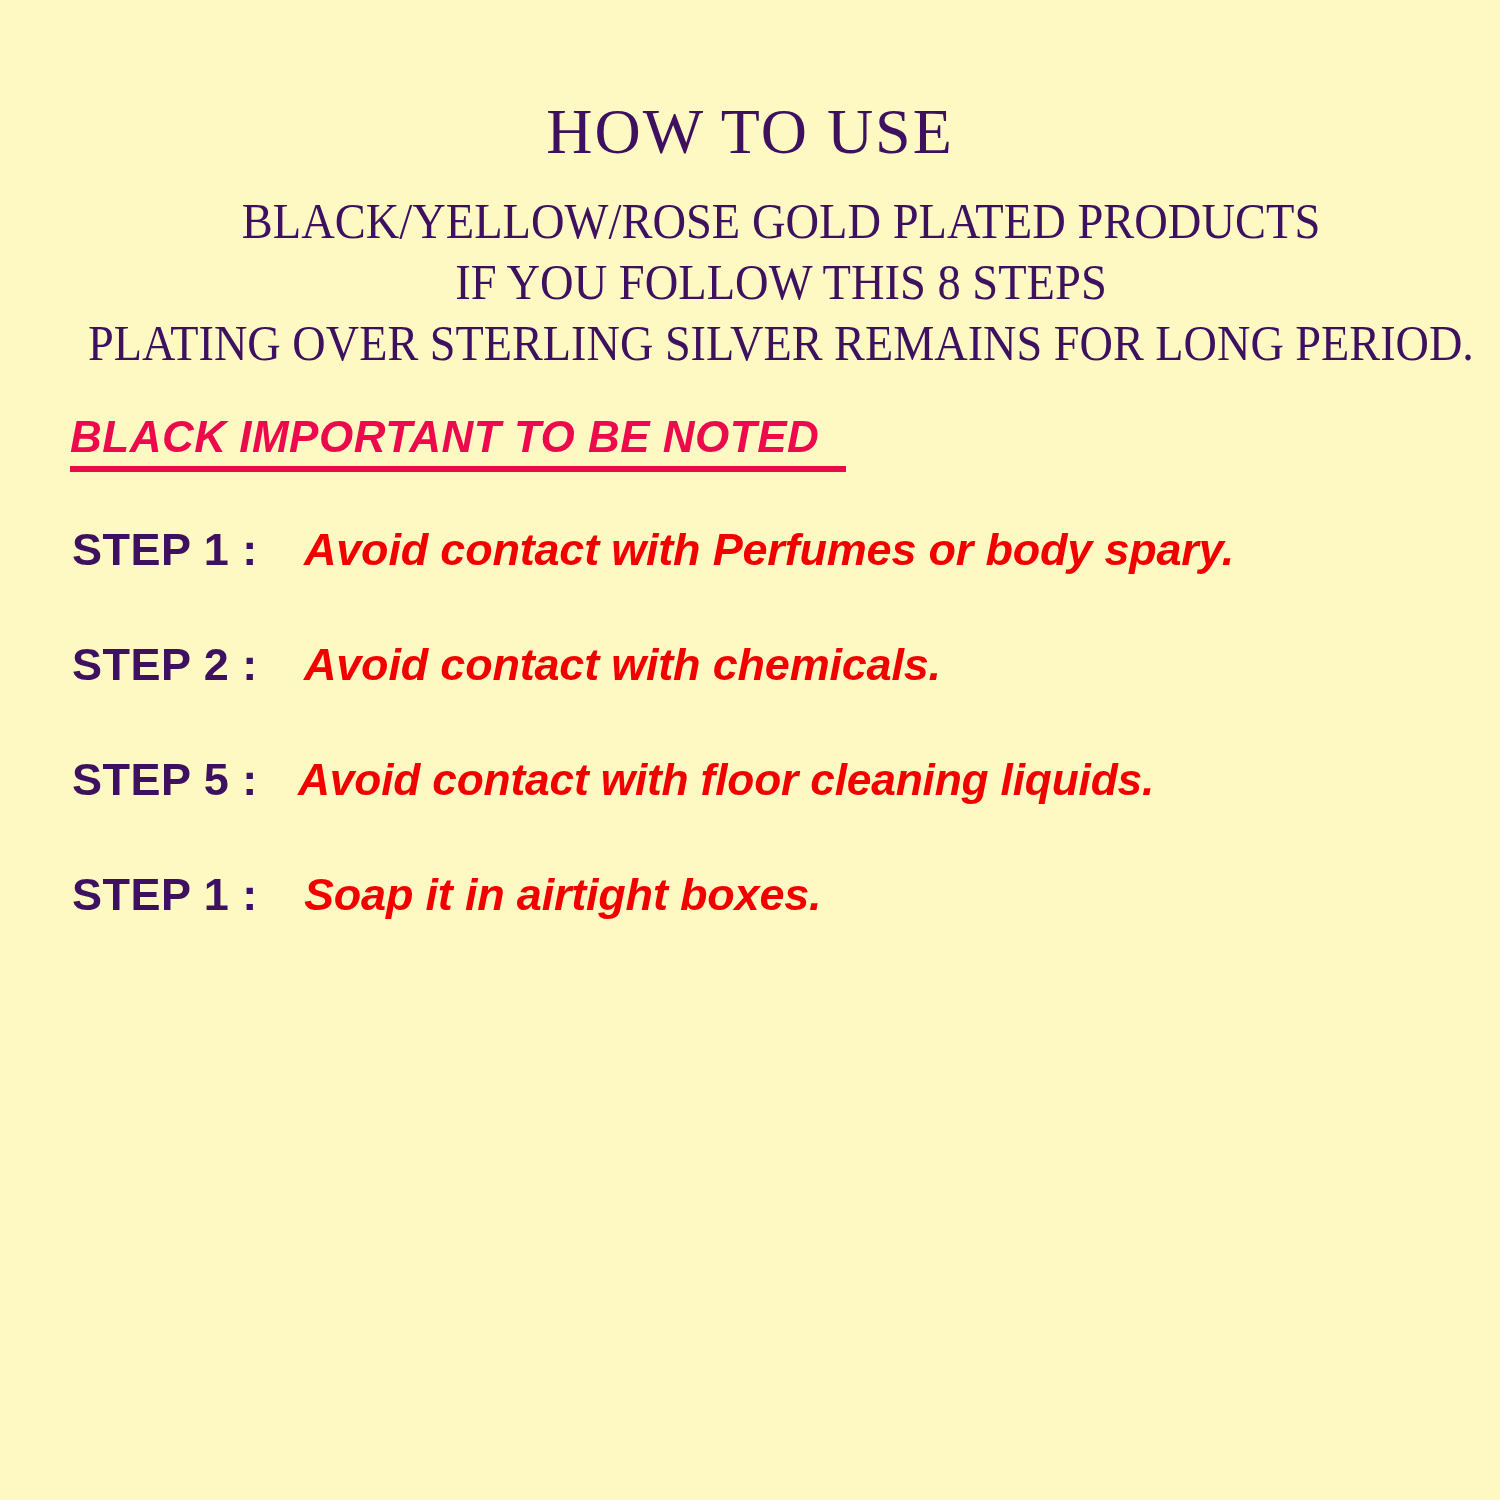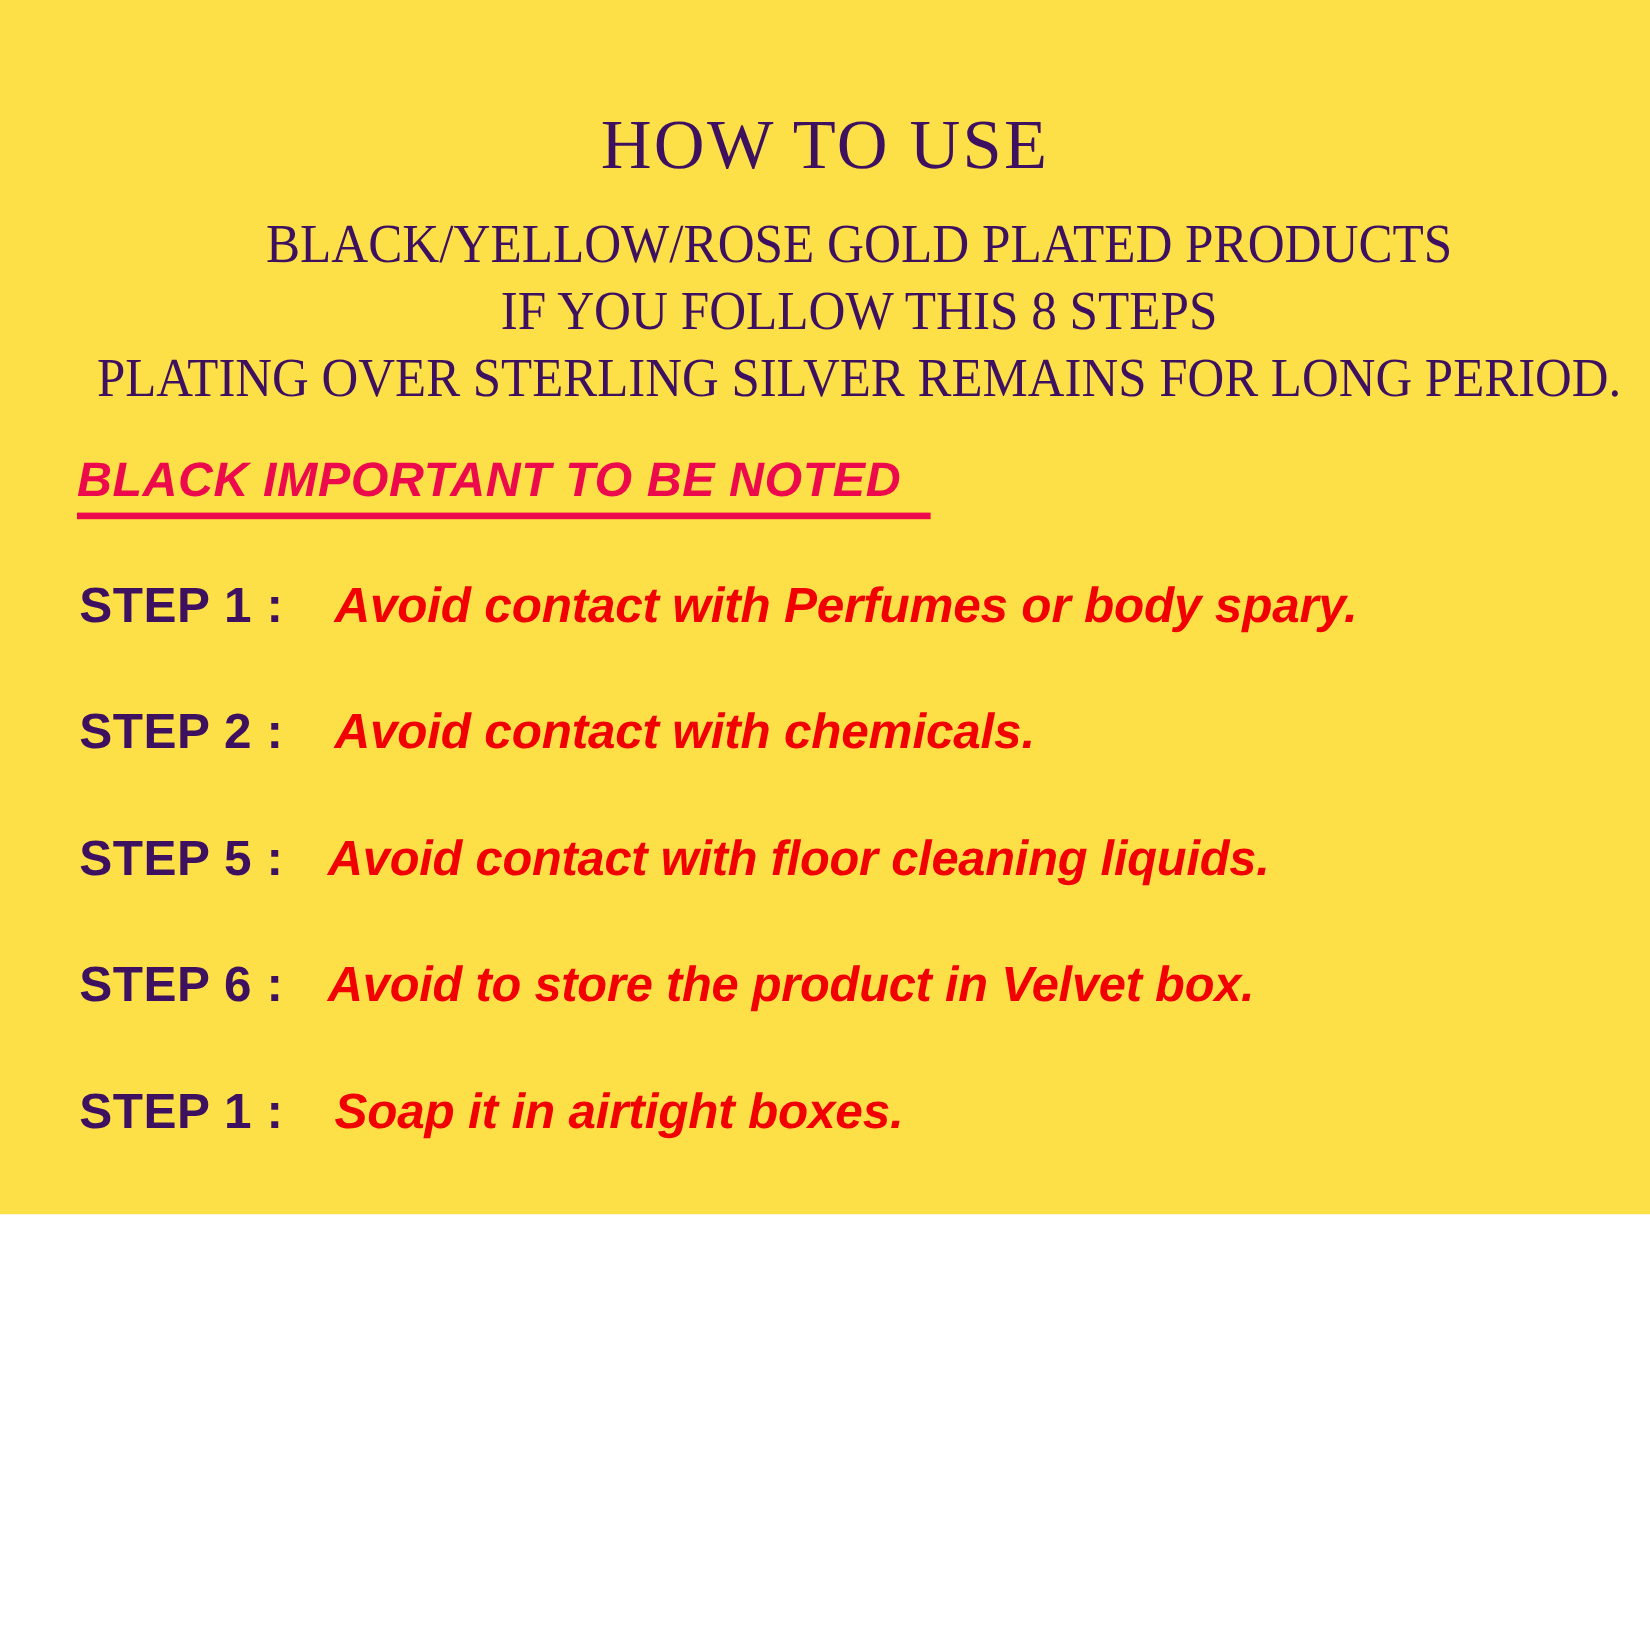--- a/index.html
+++ b/index.html
@@ -3,22 +3,22 @@
 <meta charset="utf-8">
 <style>
   html, body {
     margin: 0;
     padding: 0;
     background: #ffffff;
   }
   #page {
     position: relative;
     width: 1500px;
-    height: 1104px;
-    background: #fde047;
+    height: 1500px;
+    background: #fef9c3;
     overflow: hidden;
     font-family: "Liberation Sans", sans-serif;
   }
 
   
   #title {
     position: absolute;
     top: 100px;
     left: 0;
     width: 1500px;
@@ -155,23 +155,20 @@
     <div class="step-row">
       <span class="step-label">STEP 2 :</span><span class="step-text">Avoid contact with chemicals.</span>
     </div>
 
 
 
     <div class="step-row condensed">
       <span class="step-label">STEP 5 :</span><span class="step-text">Avoid contact with floor cleaning liquids.</span>
     </div>
 
-    <div class="step-row condensed">
-      <span class="step-label">STEP 6 :</span><span class="step-text">Avoid to store the product in Velvet box.</span>
-    </div>
 
 
     <div class="step-row">
       <span class="step-label">STEP 1 :</span><span class="step-text">Soap it in airtight boxes.</span>
     </div>
 
   </div>
 
 </div>
 

